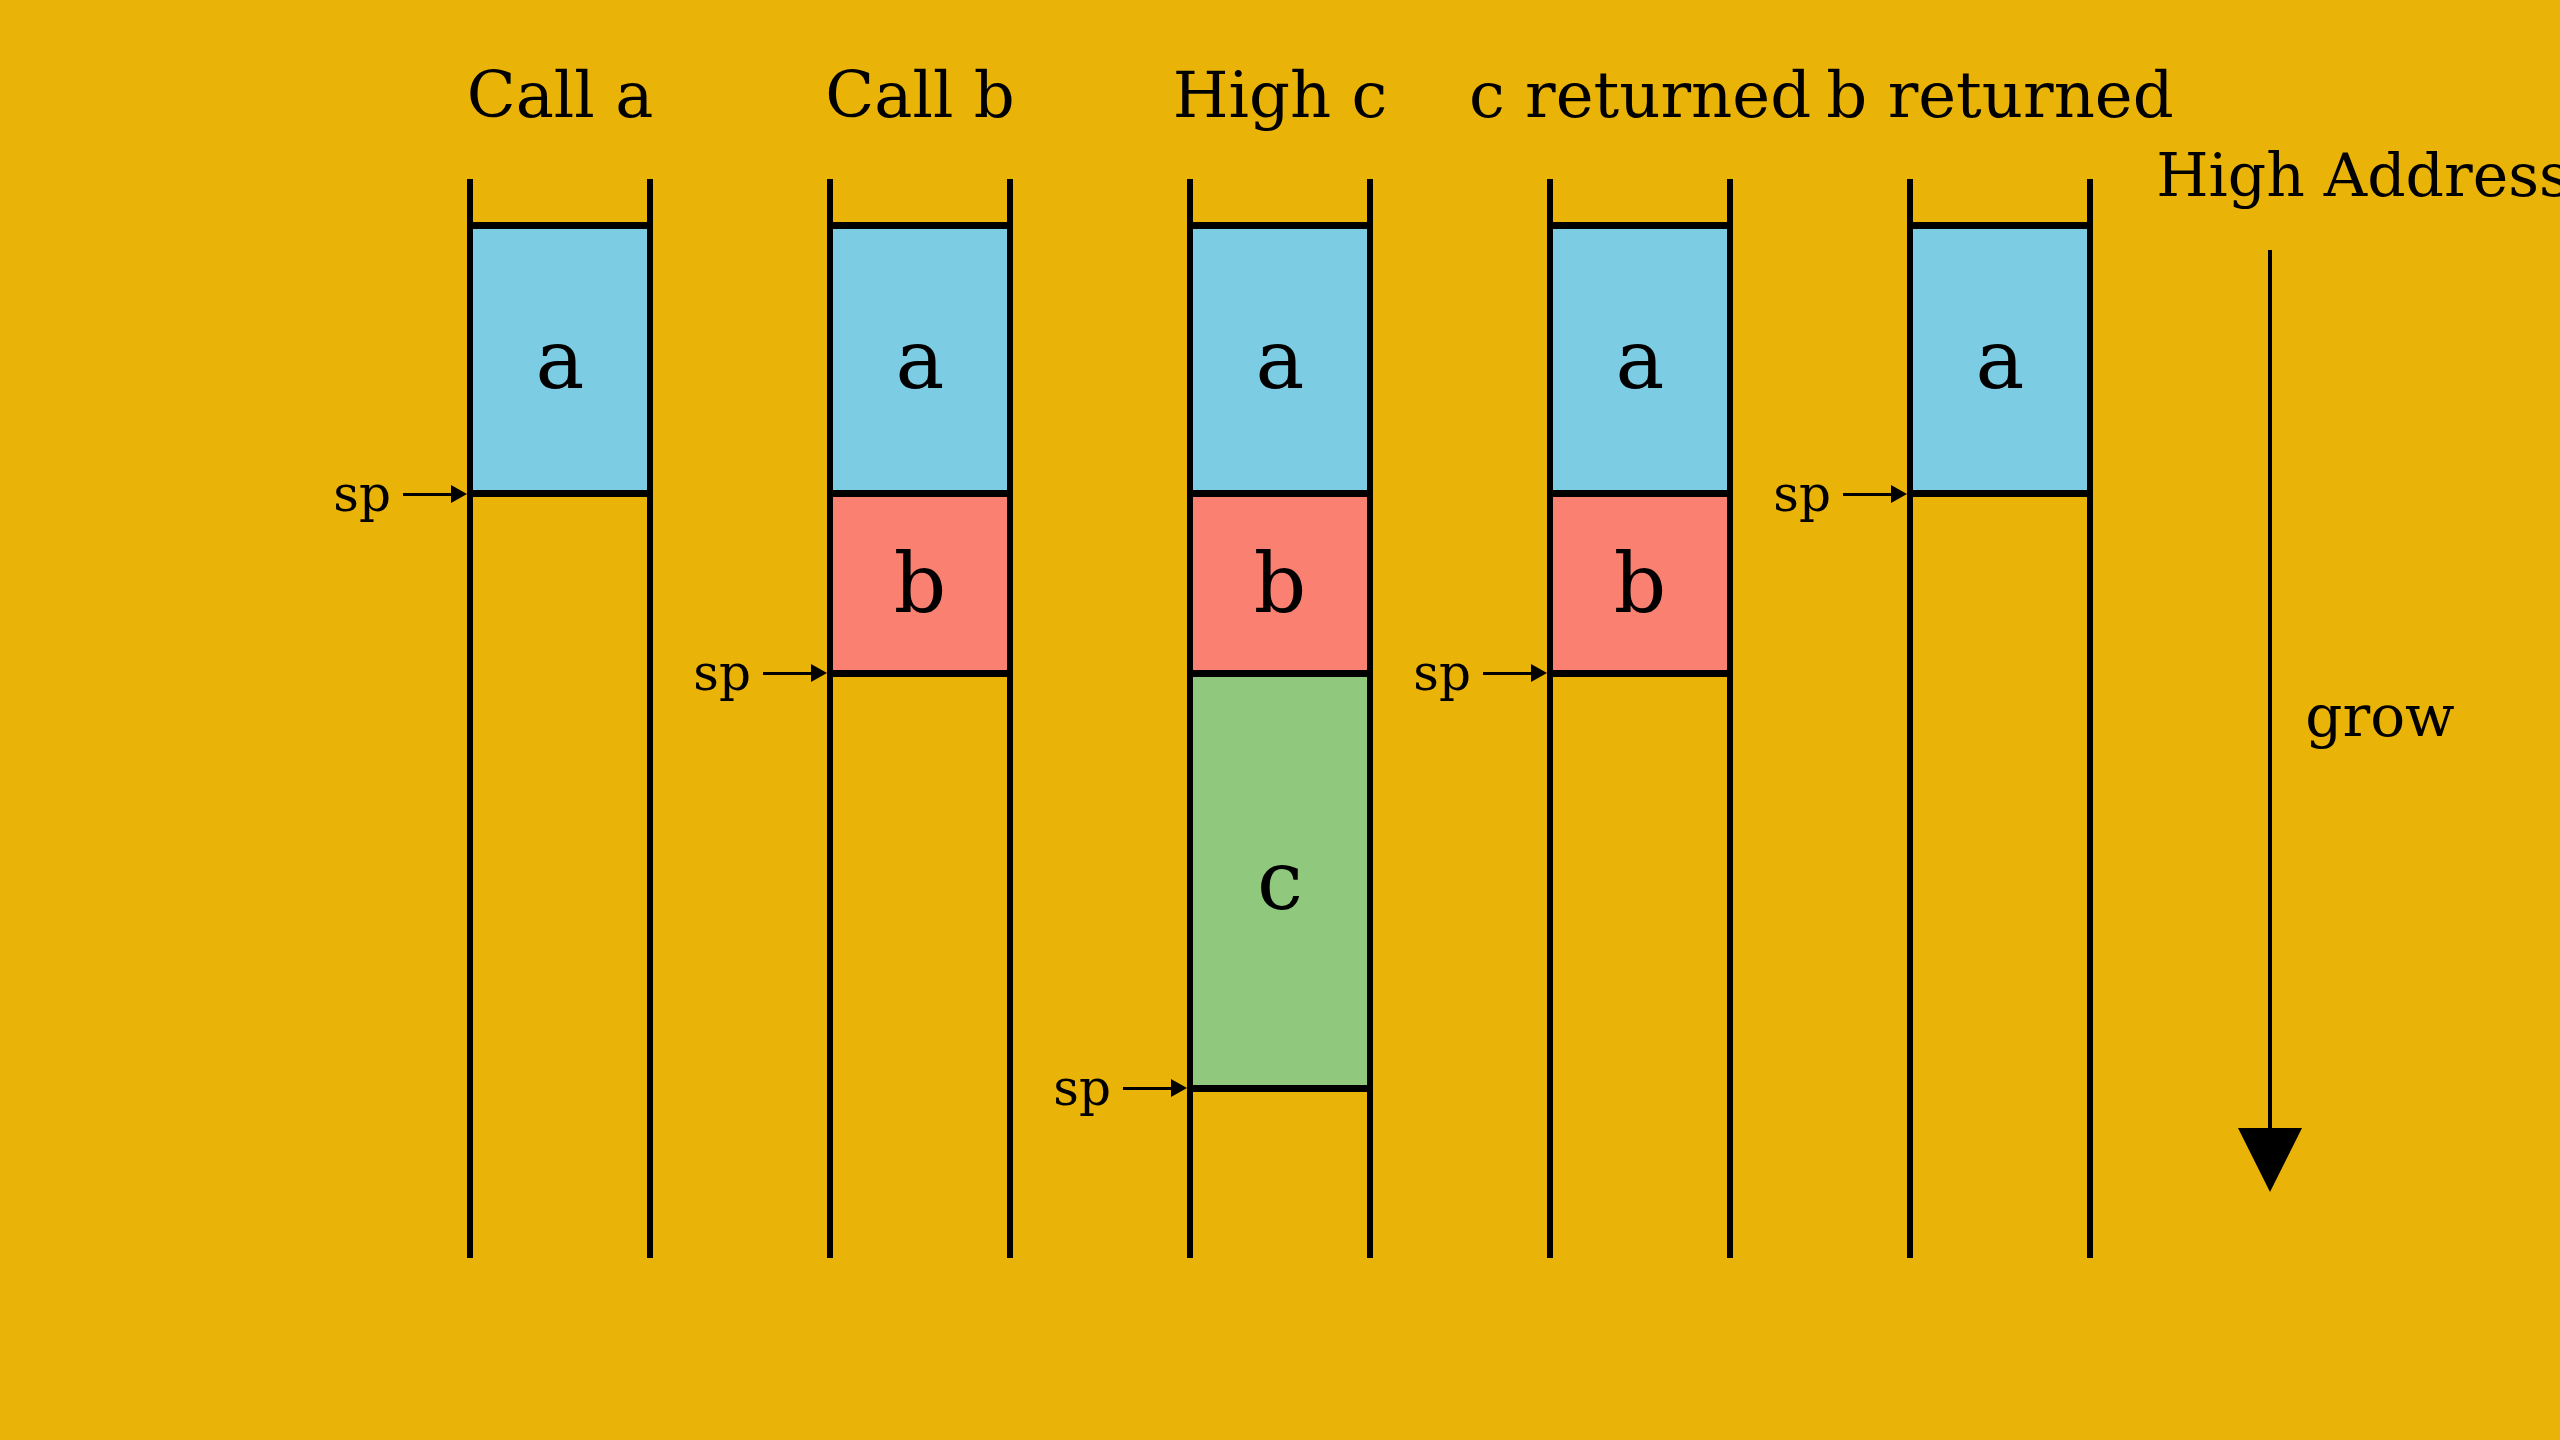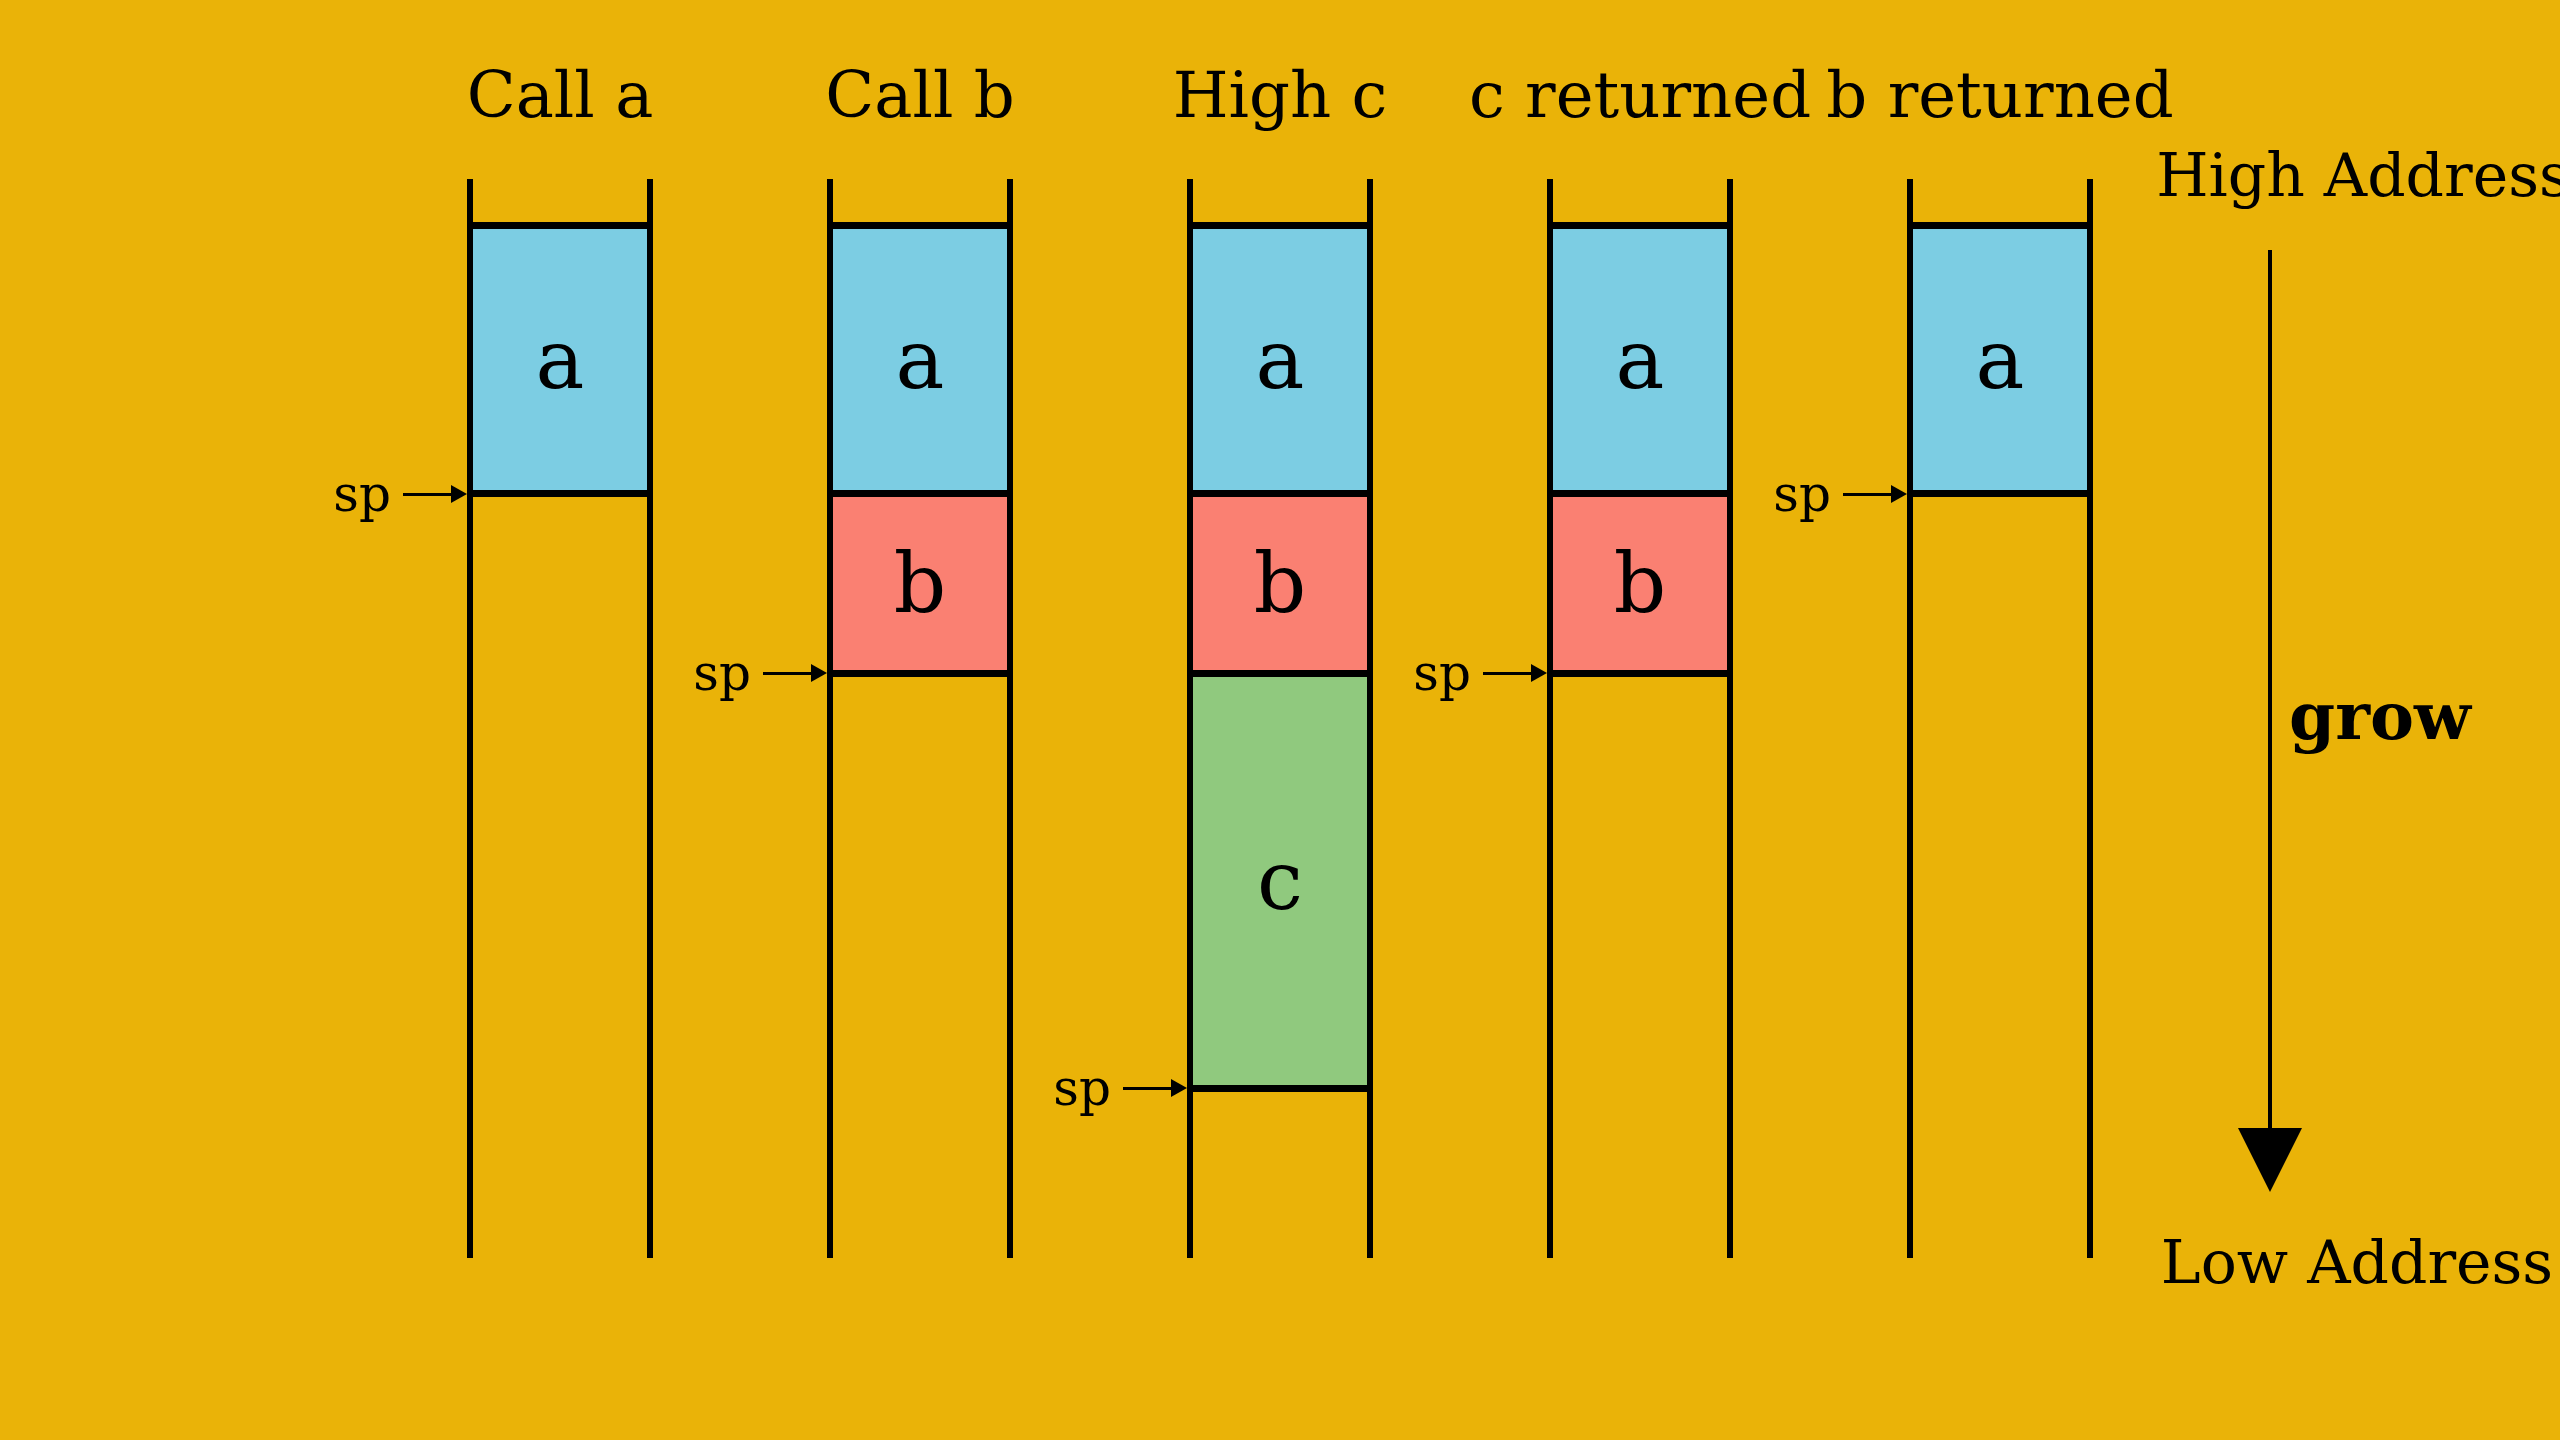--- a/index.html
+++ b/index.html
@@ -79,21 +79,21 @@
   }
 
   .annotation {
     position: absolute;
     transform: translate(-50%, -50%);
     white-space: nowrap;
     line-height: 1;
   }
 
   .hi-lo { font-size: 60px; }
-  .grow-label { font-size: 66px; font-weight: bold; }
+  .grow-label { font-size: 58px; }
 
   .grow-line {
     position: absolute;
     left: 2268px;
     top: 250px;
     width: 4px;
     height: 885px;
     background: #000;
   }
 
@@ -197,14 +197,13 @@
     </div>
   </div>
 
   <div class="annotation hi-lo" style="left:2363px; top:175px;">High Address</div>
 
   <div class="grow-line"></div>
   <div class="grow-head"></div>
 
   <div class="annotation grow-label" style="left:2380px; top:716px;">grow</div>
 
-  <div class="annotation hi-lo" style="left:2357px; top:1262px;">Low Address</div>
 </div>
 
 </body></html>

